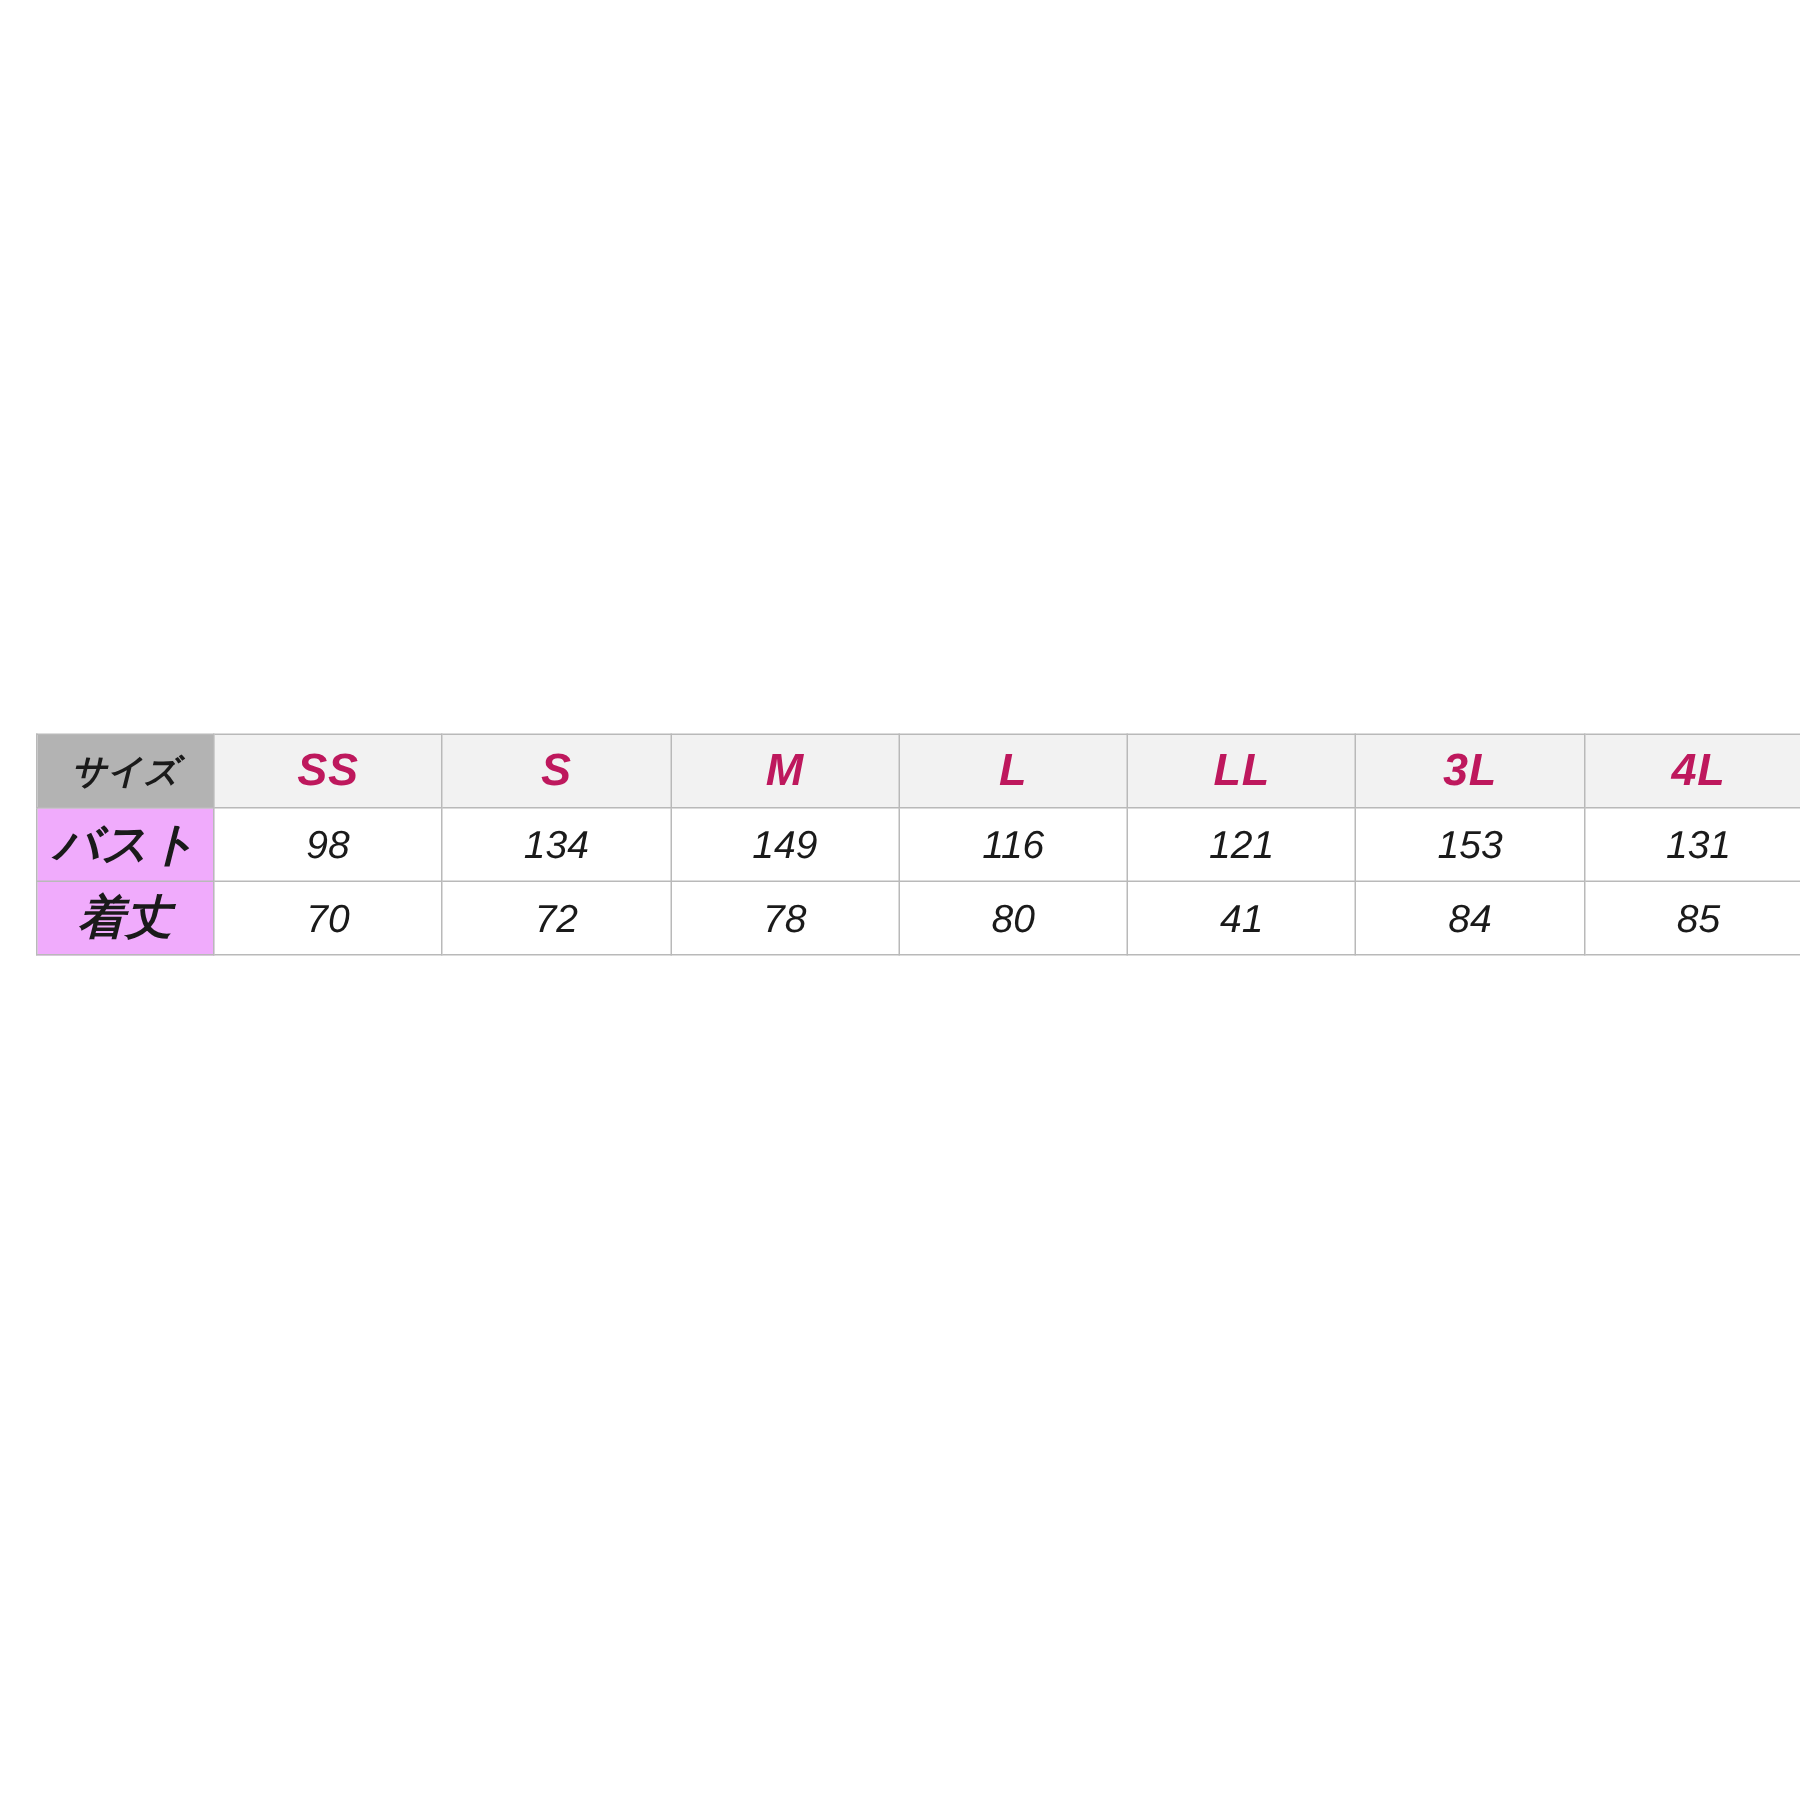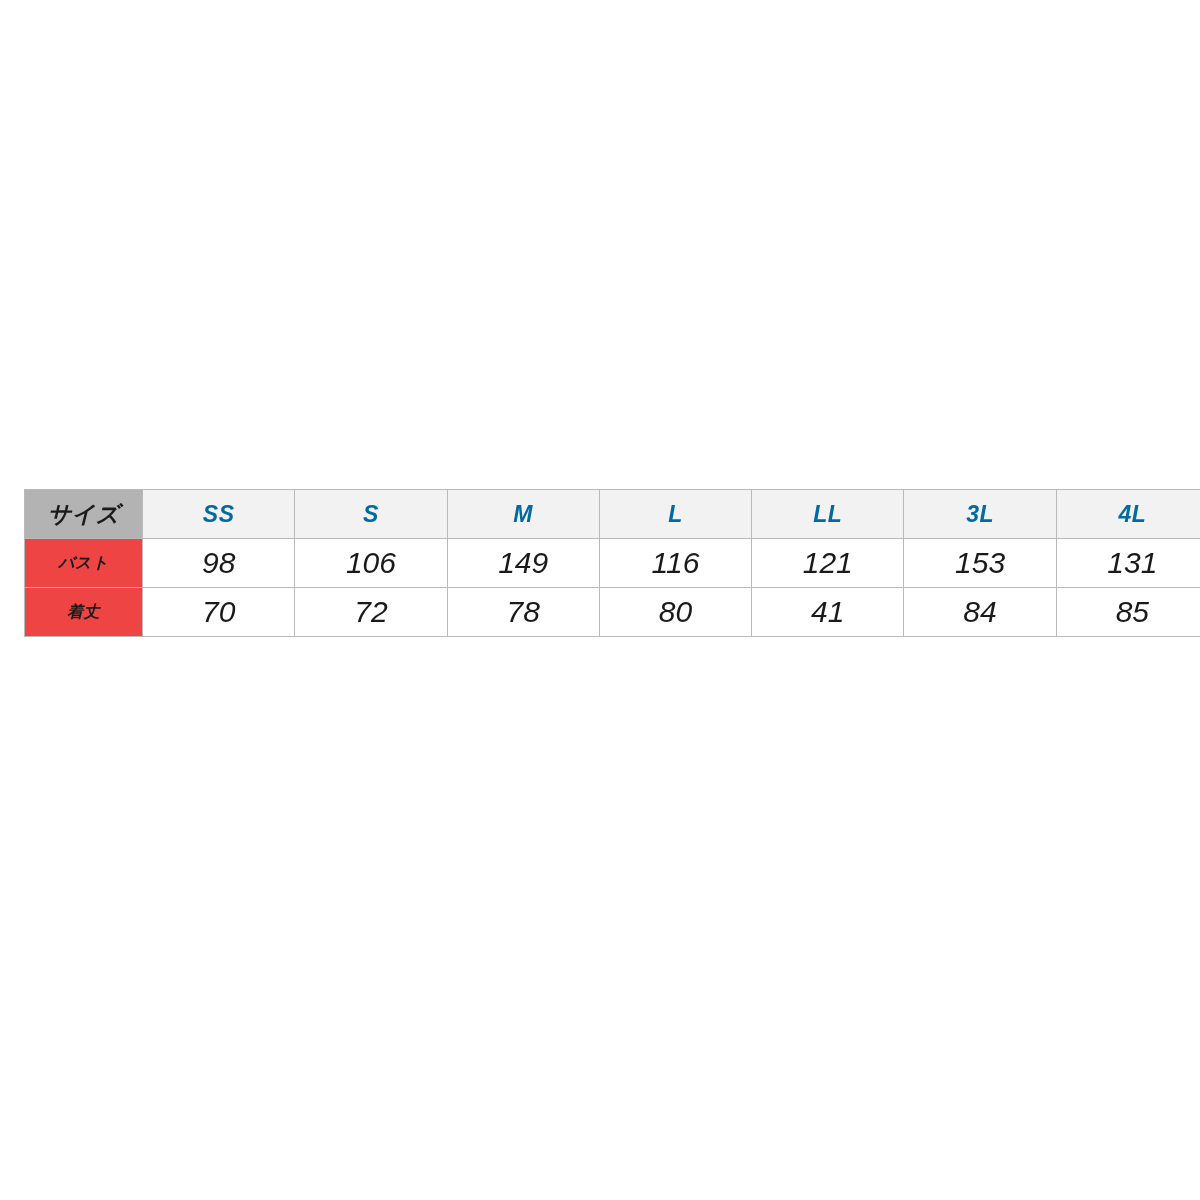--- a/index.html
+++ b/index.html
@@ -38,37 +38,37 @@
   
   tr.header-row th.corner-cell {
     background: #b3b3b3;
     color: #1a1a1a;
     font-weight: bold;
     font-size: 23px;
     letter-spacing: 0.5px;
   }
   tr.header-row th.size-cell {
     background: #f2f2f2;
-    color: #0369a1;
+    color: #be185d;
     font-weight: bold;
-    font-size: 23px;
+    font-size: 30px;
     letter-spacing: 0.5px;
   }
   
   tbody td.row-label {
-    background: #ef4444;
+    background: #f0abfc;
     color: #1a1a1a;
     font-weight: bold;
-    font-size: 16px;
+    font-size: 31px;
     letter-spacing: 0.5px;
   }
   tbody td.value-cell {
     background: #ffffff;
     color: #1a1a1a;
-    font-size: 30px;
+    font-size: 26px;
   }
 </style>
 </head>
 <body>
 
 <div id="size-table-wrap">
   <table class="size-table">
     <colgroup>
       <col class="label-col">
       <col>
@@ -88,21 +88,21 @@
         <th class="size-cell">L</th>
         <th class="size-cell">LL</th>
         <th class="size-cell">3L</th>
         <th class="size-cell">4L</th>
       </tr>
     </thead>
     <tbody>
       <tr>
         <td class="row-label">バスト</td>
         <td class="value-cell">98</td>
-        <td class="value-cell">106</td>
+        <td class="value-cell">134</td>
         <td class="value-cell">149</td>
         <td class="value-cell">116</td>
         <td class="value-cell">121</td>
         <td class="value-cell">153</td>
         <td class="value-cell">131</td>
       </tr>
       <tr>
         <td class="row-label">着丈</td>
         <td class="value-cell">70</td>
         <td class="value-cell">72</td>

